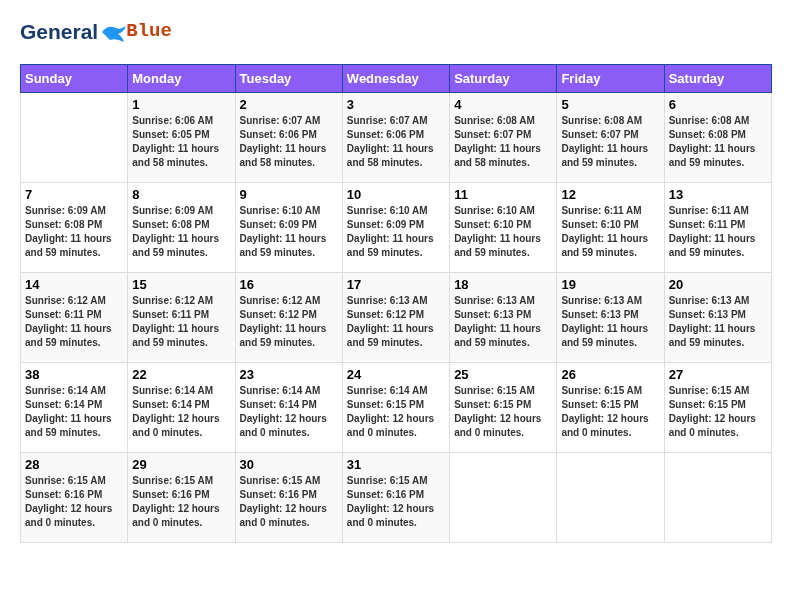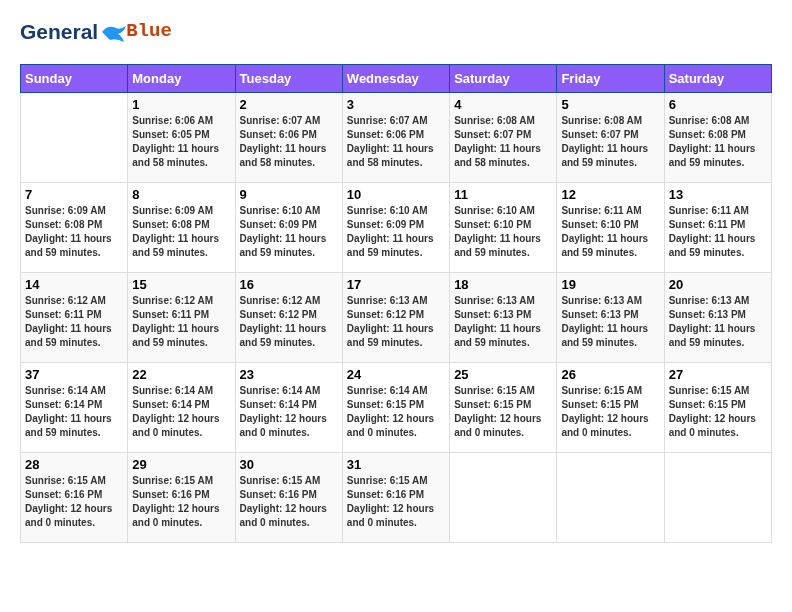--- a/index.html
+++ b/index.html
@@ -196,21 +196,21 @@
           <span class="day-number">19</span>
           <div class="day-info">Sunrise: 6:13 AM<br>Sunset: 6:13 PM<br>Daylight: 11 hours and 59 minutes.</div>
         </td>
         <td>
           <span class="day-number">20</span>
           <div class="day-info">Sunrise: 6:13 AM<br>Sunset: 6:13 PM<br>Daylight: 11 hours and 59 minutes.</div>
         </td>
       </tr>
       <tr>
         <td>
-          <span class="day-number">37</span>
+          <span class="day-number">38</span>
           <div class="day-info">Sunrise: 6:14 AM<br>Sunset: 6:14 PM<br>Daylight: 11 hours and 59 minutes.</div>
         </td>
         <td>
           <span class="day-number">22</span>
           <div class="day-info">Sunrise: 6:14 AM<br>Sunset: 6:14 PM<br>Daylight: 12 hours and 0 minutes.</div>
         </td>
         <td>
           <span class="day-number">23</span>
           <div class="day-info">Sunrise: 6:14 AM<br>Sunset: 6:14 PM<br>Daylight: 12 hours and 0 minutes.</div>
         </td>

